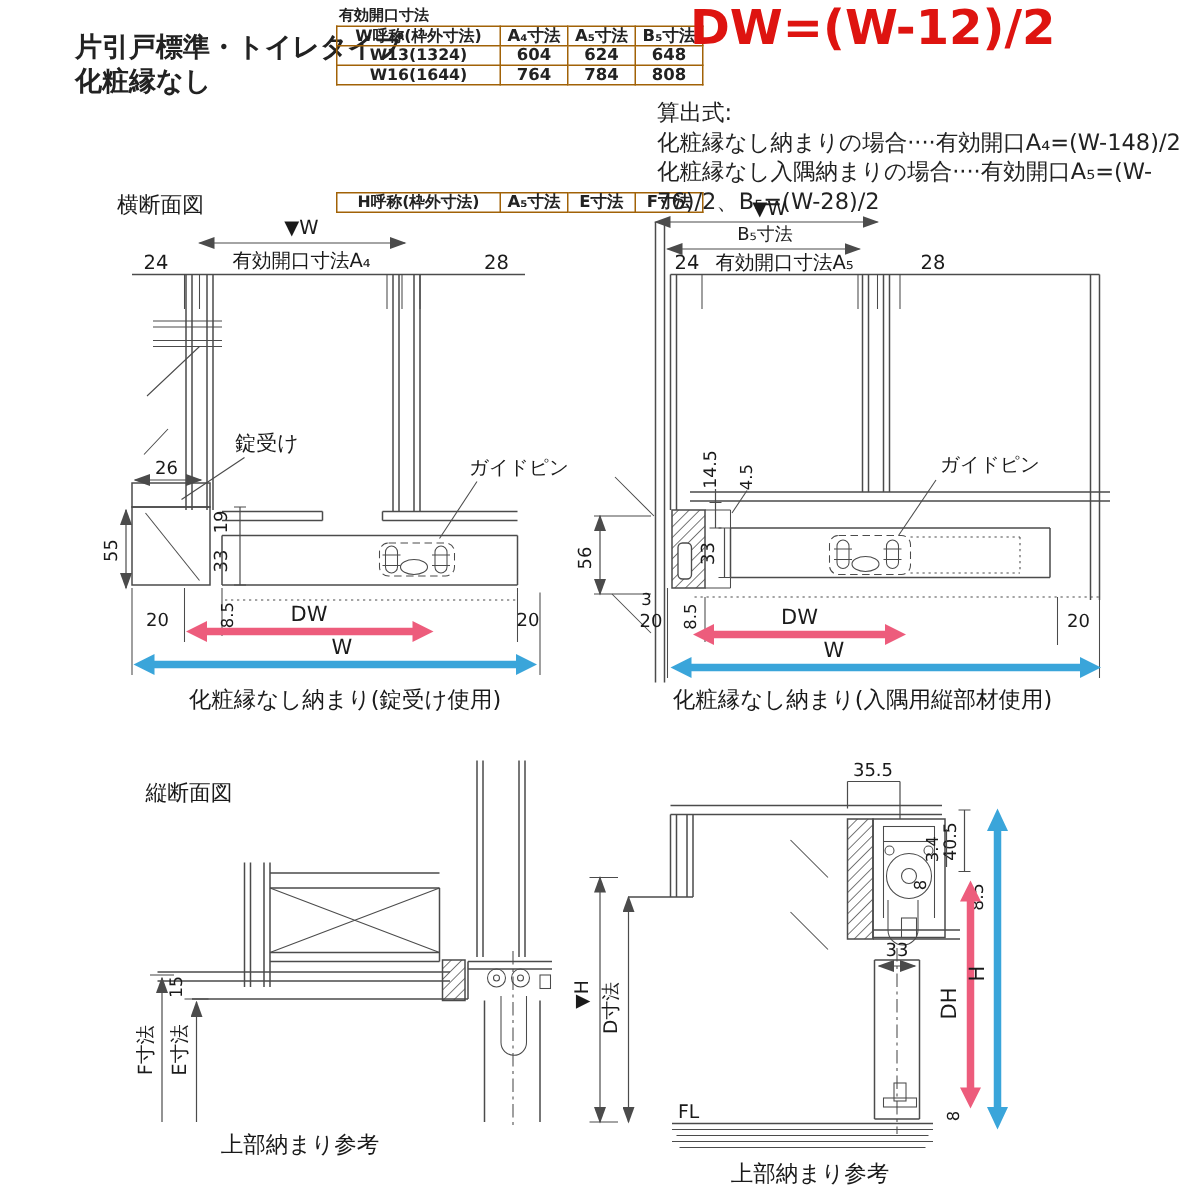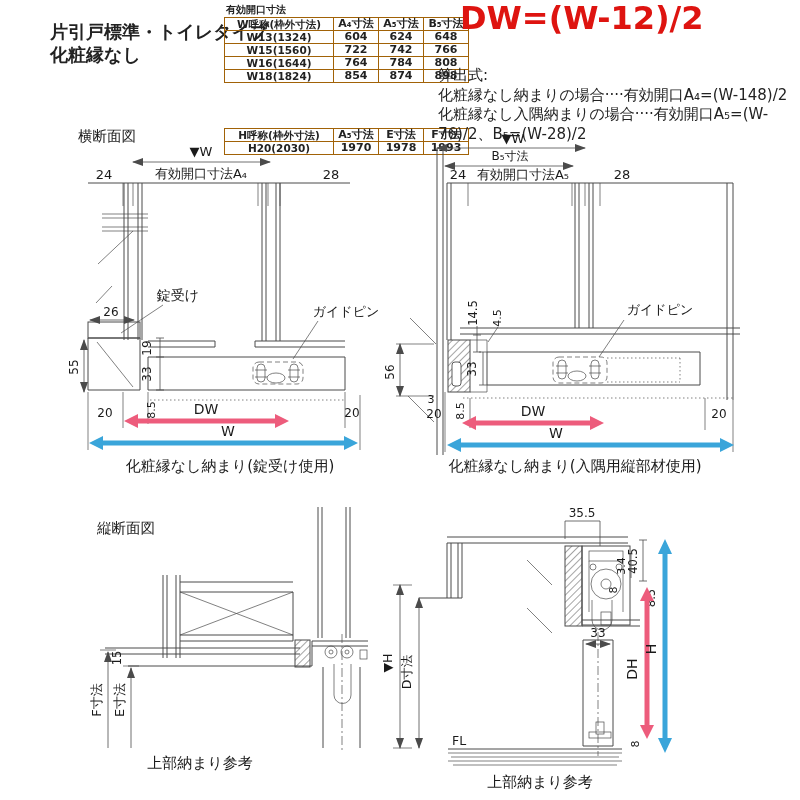--- a/index.html
+++ b/index.html
@@ -47,53 +47,35 @@
       <th class="cn">A₅寸法</th>
       <th class="cn">B₅寸法</th>
     </tr>
     <tr>
       <td class="c0">W13(1324)</td>
       <td class="cn">604</td>
       <td class="cn">624</td>
       <td class="cn">648</td>
     </tr>
     <tr>
-      <td class="c0">W15(1560)</td>
-      <td class="cn">722</td>
-      <td class="cn">742</td>
-      <td class="cn">766</td>
-    </tr>
-    <tr>
       <td class="c0">W16(1644)</td>
       <td class="cn">764</td>
       <td class="cn">784</td>
       <td class="cn">808</td>
-    </tr>
-    <tr>
-      <td class="c0">W18(1824)</td>
-      <td class="cn">854</td>
-      <td class="cn">874</td>
-      <td class="cn">898</td>
     </tr>
   </tbody>
     </table>
 
   <table class="spec" id="htable">
     <tbody>
         <tr>
       <th class="c0">H呼称(枠外寸法)</th>
       <th class="cn">A₅寸法</th>
       <th class="cn">E寸法</th>
       <th class="cn">F寸法</th>
-    </tr>
-    <tr>
-      <td class="c0">H20(2030)</td>
-      <td class="cn">1970</td>
-      <td class="cn">1978</td>
-      <td class="cn">1993</td>
     </tr>
   </tbody>
     </table>
 
   <div class="abs formulas">
     <div>DW=(W-12)/2</div>
   </div>
 
   <div class="abs calc">
     <div>算出式:</div>

